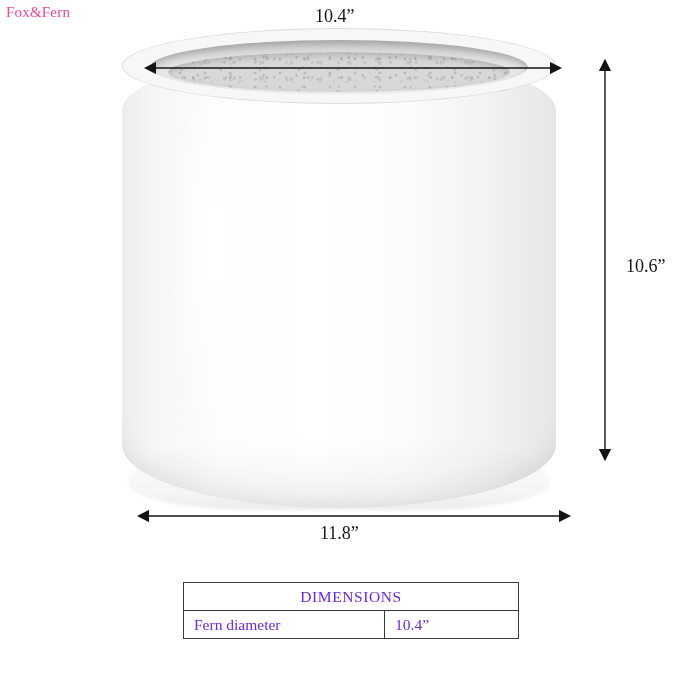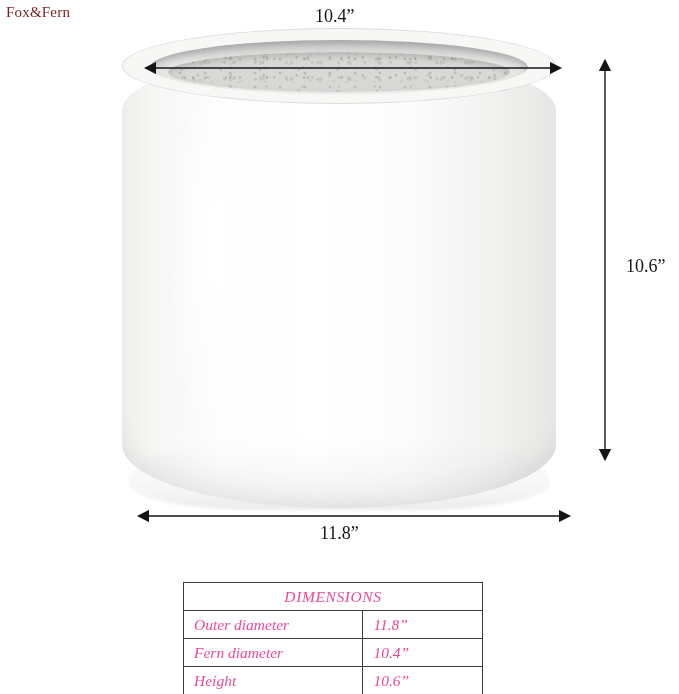--- a/index.html
+++ b/index.html
@@ -17,21 +17,21 @@
   }
 
   
   .brand {
     position: absolute;
     left: 6px;
     top: 4px;
     font-family: "Liberation Serif", serif;
     font-size: 15px;
     letter-spacing: 0.2px;
-    color: #7f1d1d;
+    color: #ec4899;
     white-space: nowrap;
   }
 
   
   .product {
     position: absolute;
     left: 122px;
     top: 28px;
     width: 434px;
     height: 482px;
@@ -147,26 +147,25 @@
   }
   #label-top    { left: 315px; top: 6px;  }
   #label-bottom { left: 320px; top: 523px; }
   #label-right  { left: 626px; top: 256px; }
 
   
   .dim-table {
     position: absolute;
     left: 183px;
     top: 582px;
-    width: 300px;
+    width: 336px;
     border-collapse: collapse;
     font-family: "Liberation Serif", serif;
     font-size: 15.5px;
-    color: #ec4899;
-    font-style: italic;
+    color: #6d28d9;
   }
   .dim-table td, .dim-table th {
     border: 1px solid #3a3a3a;
     padding: 4px 10px;
     font-weight: normal;
     height: 19px;
   }
   .dim-table thead th {
     text-align: center;
     letter-spacing: 0.6px;
@@ -210,25 +209,17 @@
 <div class="dim-label" id="label-right">10.6”</div>
 
 <table class="dim-table">
   <thead>
     <tr>
       <th colspan="2">DIMENSIONS</th>
     </tr>
   </thead>
   <tbody>
     <tr>
-      <td class="name">Outer diameter</td>
-      <td class="value">11.8”</td>
-    </tr>
-    <tr>
       <td class="name">Fern diameter</td>
       <td class="value">10.4”</td>
     </tr>
-    <tr>
-      <td class="name">Height</td>
-      <td class="value">10.6”</td>
-    </tr>
   </tbody>
 </table>
 
 </body></html>

